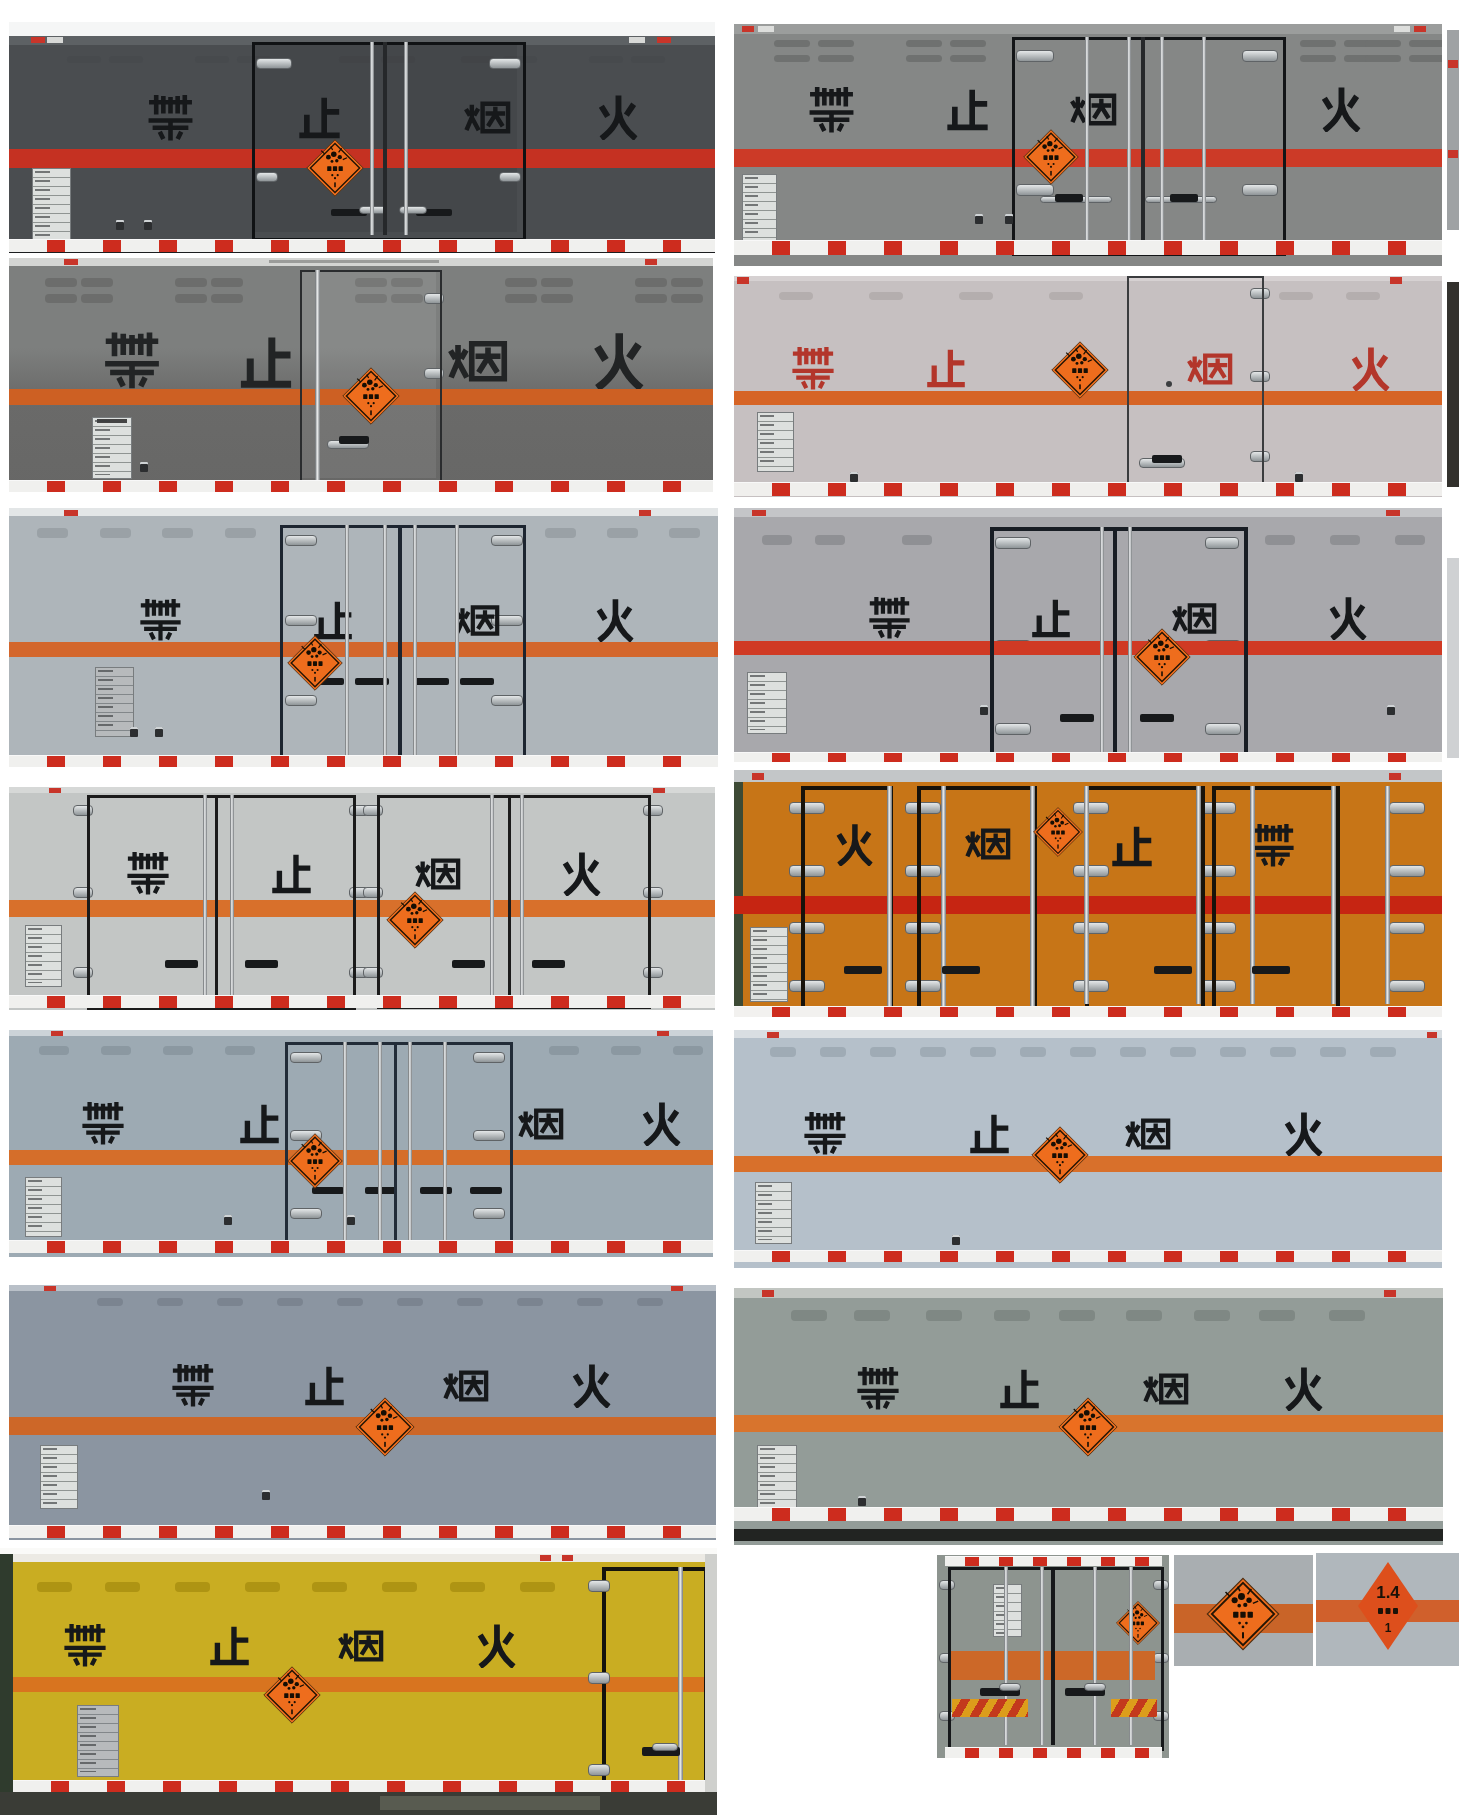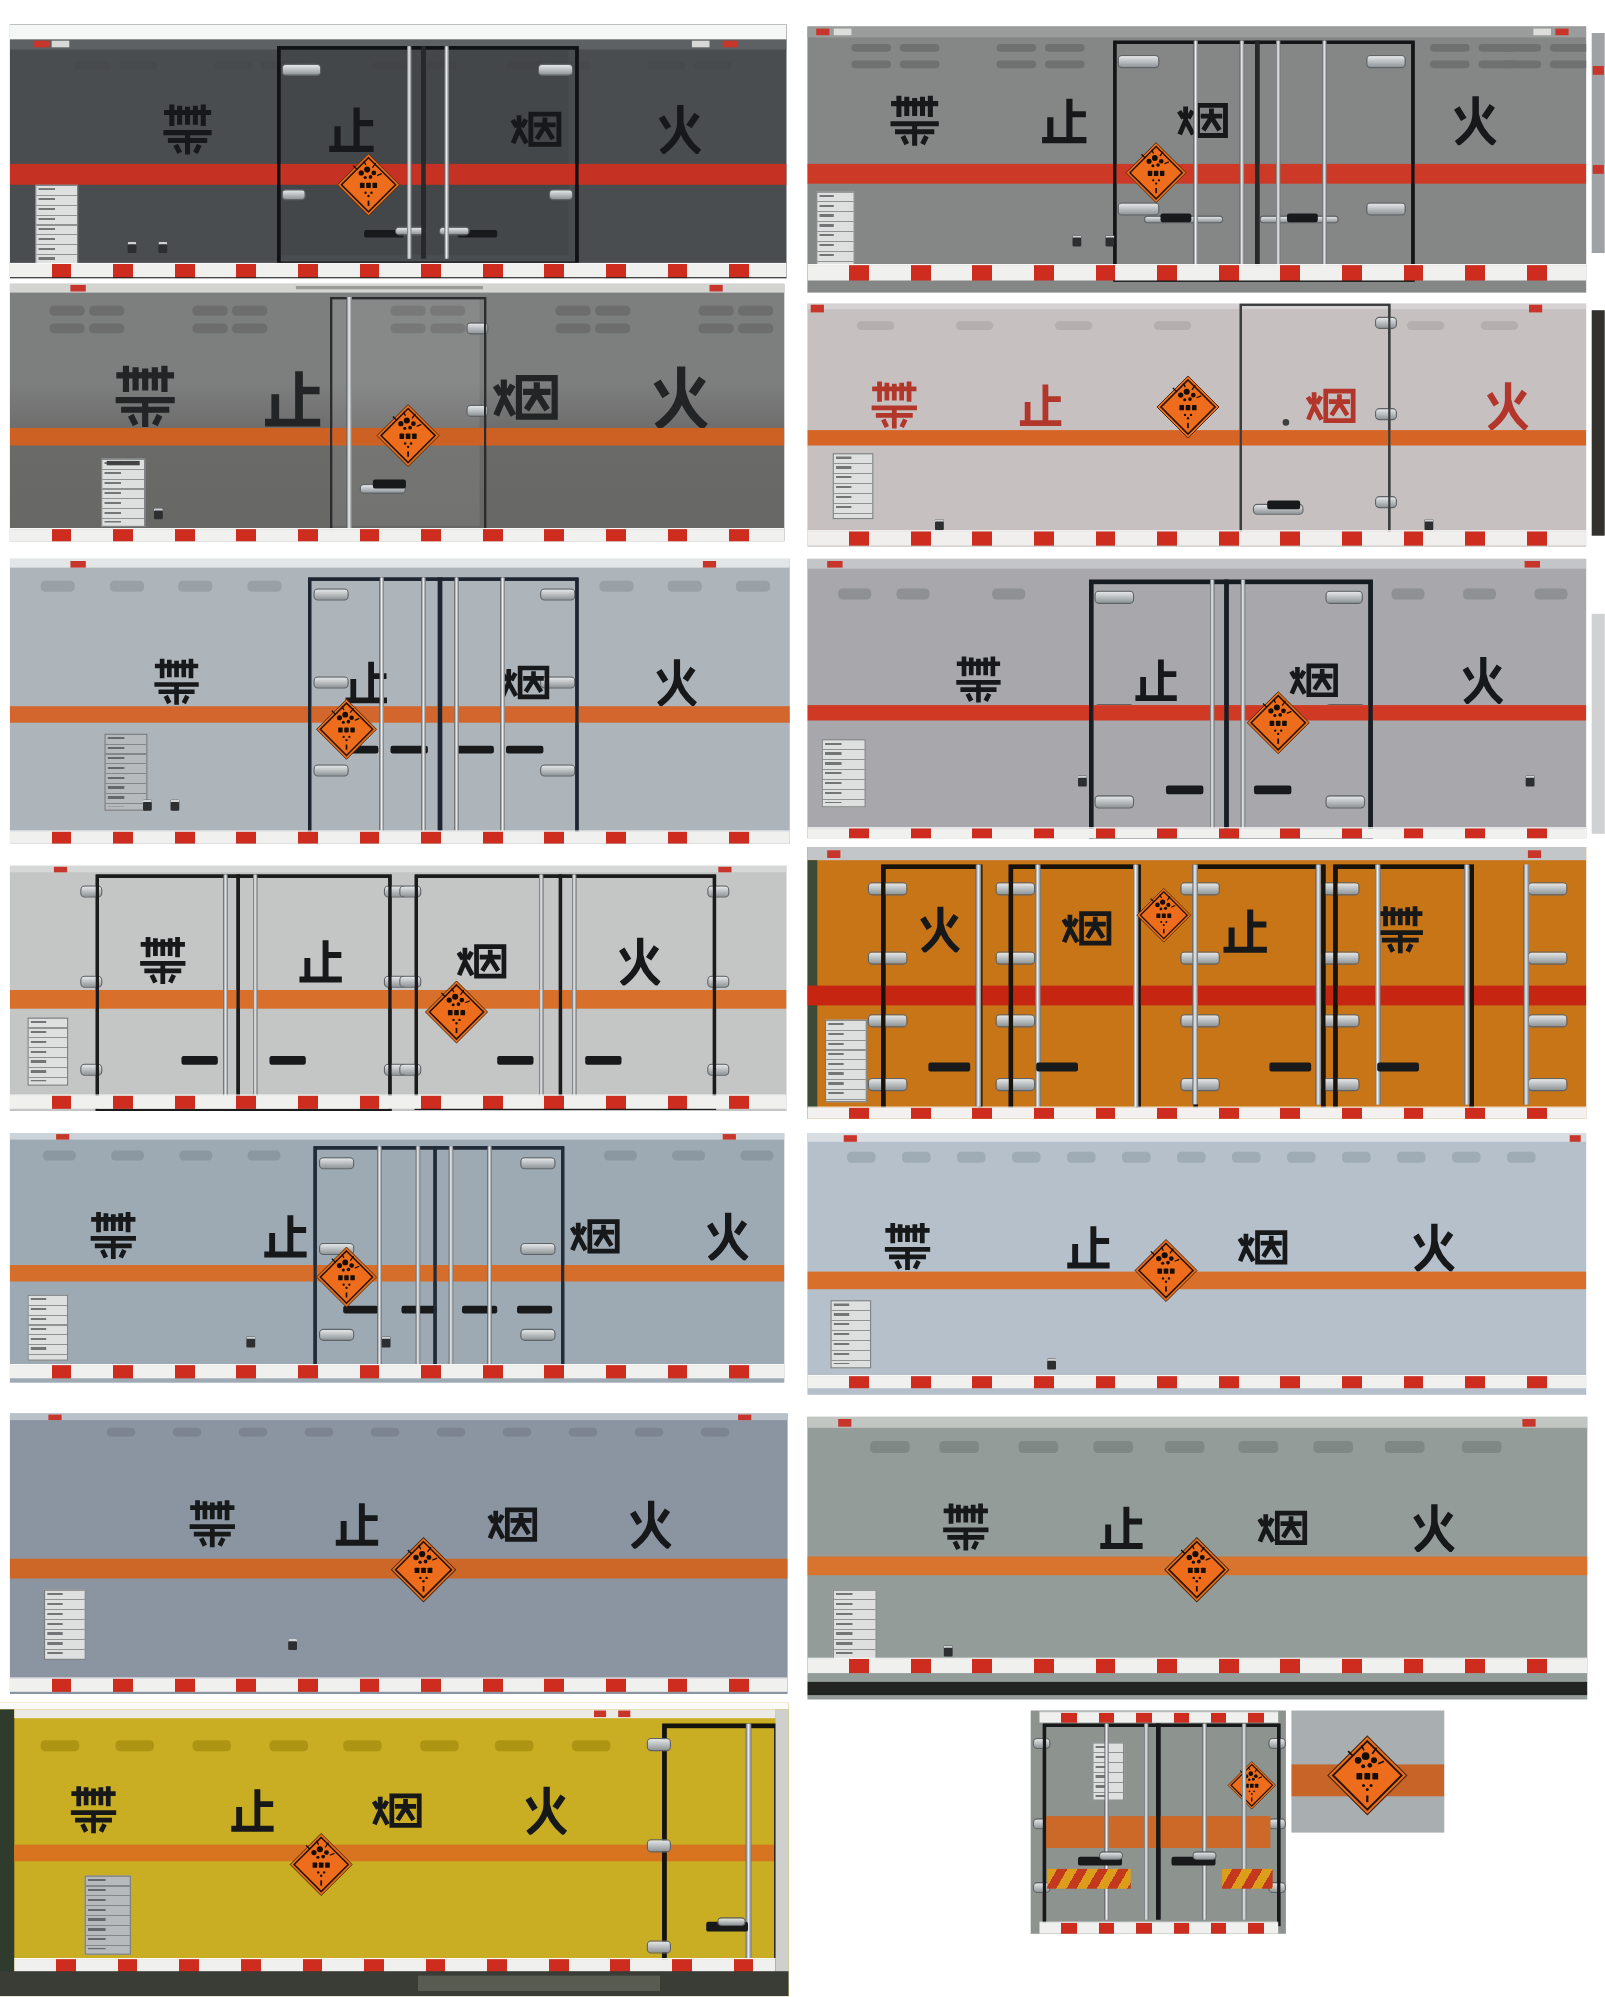--- a/index.html
+++ b/index.html
@@ -946,20 +946,35 @@
 
 <div class="ph" style="left:1174px;top:1555px;width:139px;height:111px;background:#a9aeb1">
 
 <div style="position:absolute;left:0px;top:49px;left:0;right:0;height:29px;background:#c96428"></div>
 
 <svg style="position:absolute;left:31px;top:21px" width="76" height="76" viewBox="-50 -50 100 100">
         <use href="#plac" style="--pc:#ee6d1d"></use>
       </svg>
 </div>
 
+<div class="ph" style="left:1316px;top:1553px;width:143px;height:113px;background:#b0b7bc">
+
+<div style="position:absolute;left:0px;top:47px;left:0;right:0;height:22px;background:#d0602c"></div>
+
+<svg style="position:absolute;left:41px;top:8px" width="62" height="90" viewBox="-31 -45 62 90">
+<polygon points="0,-44 30,0 0,44 -30,0" fill="#dd4f1c"></polygon>
+<text x="0" y="-8" font-size="17" font-weight="bold" fill="#1a1208" text-anchor="middle" font-family="Liberation Sans">1.4</text>
+<g fill="#1a1208">
+          <rect x="-10" y="2" width="5" height="6" rx="1"></rect>
+          <rect x="-2.5" y="2" width="5" height="6" rx="1"></rect>
+          <rect x="5" y="2" width="5" height="6" rx="1"></rect>
+        </g>
+<text x="0" y="26" font-size="12" font-weight="bold" fill="#1a1208" text-anchor="middle" font-family="Liberation Sans">1</text>
+</svg>
+</div>
 
 <div style="position:absolute;left:1447px;top:30px;width:12px;height:200px;background:#9fa2a4"></div>
 <div style="position:absolute;left:1448px;top:60px;width:10px;height:8px;background:#c8352a"></div>
 <div style="position:absolute;left:1448px;top:150px;width:10px;height:8px;background:#c8352a"></div>
 
 <div style="position:absolute;left:1447px;top:282px;width:12px;height:205px;background:#33312d"></div>
 
 <div style="position:absolute;left:1447px;top:558px;width:12px;height:200px;background:#cfd1d3"></div>
 </div>
 </body></html>

